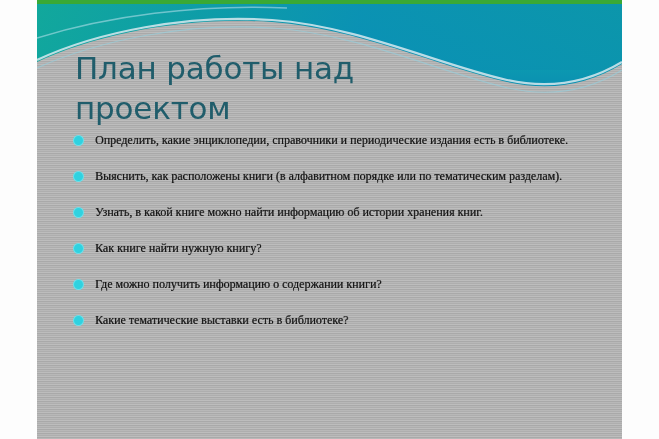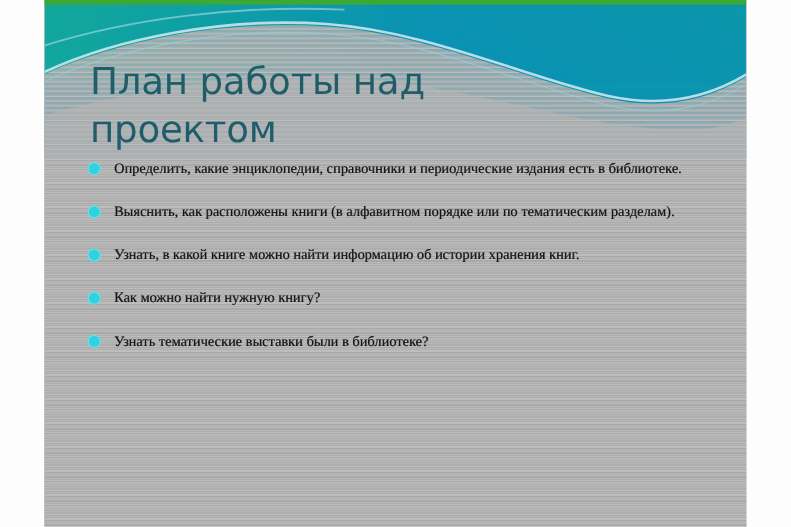--- a/index.html
+++ b/index.html
@@ -192,25 +192,29 @@
         <span class="bullet-text">Выяснить, как расположены книги (в алфавитном порядке или по тематическим разделам).</span>
       </li>
 
       <li class="bullet-item">
         <span class="bullet-dot"></span>
         <span class="bullet-text">Узнать, в какой книге можно найти информацию об истории хранения книг.</span>
       </li>
 
       <li class="bullet-item">
         <span class="bullet-dot"></span>
-        <span class="bullet-text">Как можно найти нужную книгу?</span>
-      </li>
-
-
-      <li class="bullet-item">
-        <span class="bullet-dot"></span>
-        <span class="bullet-text">Узнать тематические выставки были в библиотеке?</span>
+        <span class="bullet-text">Как книге найти нужную книгу?</span>
+      </li>
+
+      <li class="bullet-item">
+        <span class="bullet-dot"></span>
+        <span class="bullet-text">Где можно получить информацию о содержании книги?</span>
+      </li>
+
+      <li class="bullet-item">
+        <span class="bullet-dot"></span>
+        <span class="bullet-text">Какие тематические выставки есть в библиотеке?</span>
       </li>
 
     </ul>
 
   </div>
 </div>
 
 </body></html>

